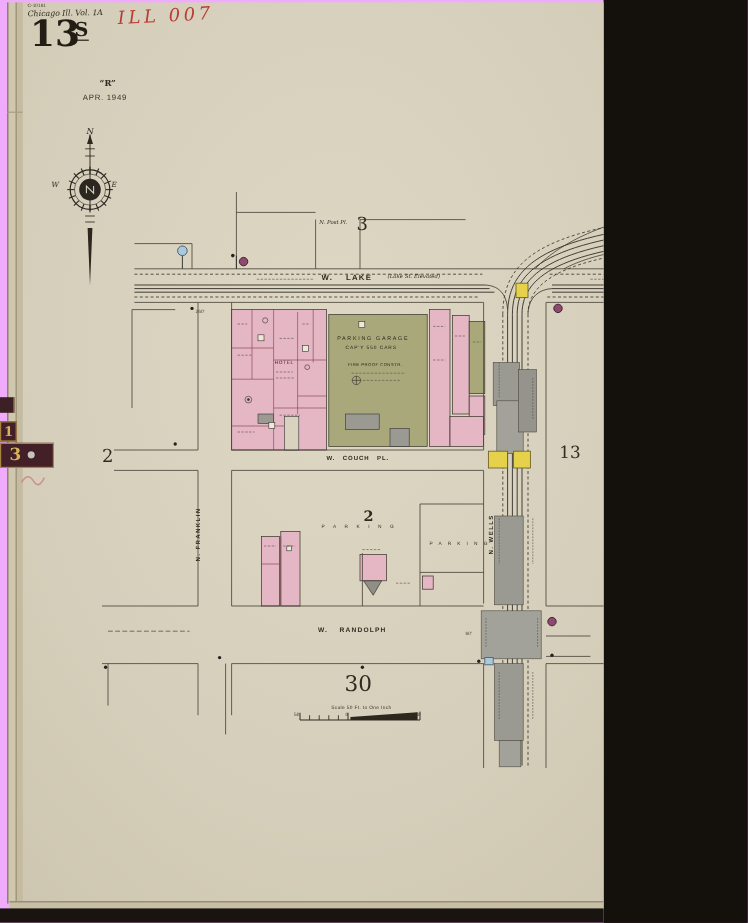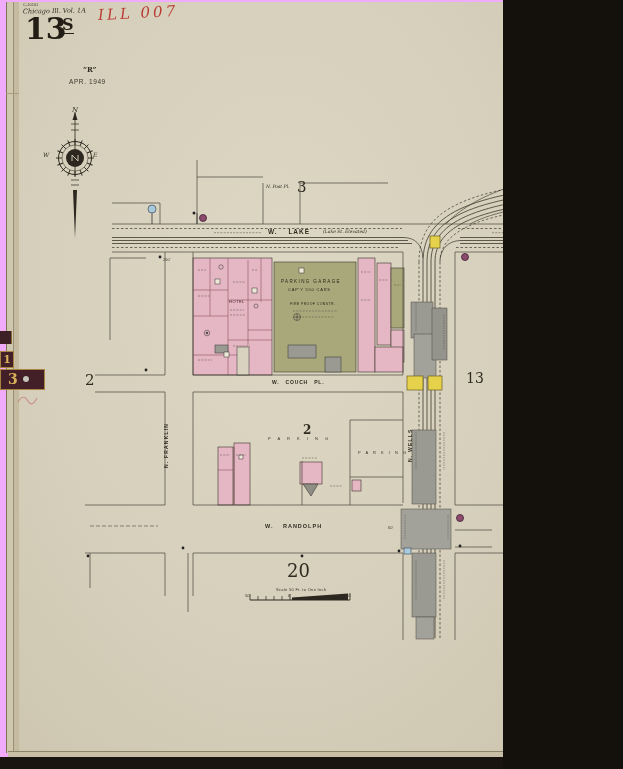--- a/index.html
+++ b/index.html
@@ -267,21 +267,21 @@
   <span class="lb ser" style="left:323px;top:230px;font-size:4.5px;font-style:italic;">(Lake St. Elevated)</span>
   <span class="lb" style="left:272px;top:380px;font-size:5px;font-weight:bold;word-spacing:4px;letter-spacing:.8px;">W. COUCH PL.</span>
   <span class="lb" style="left:265px;top:524px;font-size:5.5px;font-weight:bold;word-spacing:7px;letter-spacing:1px;">W. RANDOLPH</span>
   <span class="lb vert" style="left:164px;top:468px;font-size:5px;font-weight:bold;letter-spacing:1.2px;">N. FRANKLIN</span>
   <span class="lb vert" style="left:408px;top:462px;font-size:5px;font-weight:bold;letter-spacing:1.2px;">N. WELLS</span>
   <span class="lb ser" style="left:266px;top:185px;font-size:4.5px;font-style:italic;">N. Post Pl.</span>
 
   <span class="lb ser" style="left:297px;top:180px;font-size:15px;">3</span>
   <span class="lb ser" style="left:85px;top:373px;font-size:15px;">2</span>
   <span class="lb ser" style="left:466px;top:371px;font-size:14px;">13</span>
-  <span class="lb ser" style="left:287px;top:562px;font-size:18px;">20</span>
+  <span class="lb ser" style="left:287px;top:562px;font-size:18px;">30</span>
   <span class="lb ser" style="left:303px;top:424px;font-size:12px;font-weight:bold;">2</span>
 
   <span class="lb" style="left:281px;top:280px;font-size:4.5px;letter-spacing:1.4px;color:#2a2718;">PARKING GARAGE</span>
   <span class="lb" style="left:288px;top:288px;font-size:4px;letter-spacing:.8px;color:#2a2718;">CAP'Y 550 CARS</span>
   <span class="lb" style="left:290px;top:303px;font-size:3.5px;letter-spacing:.4px;color:#2a2718;">FIRE PROOF CONSTR.</span>
   <span class="lb" style="left:229px;top:300px;font-size:4px;letter-spacing:.5px;color:#46232e;">HOTEL</span>
   <span class="lb" style="left:268px;top:437px;font-size:4px;letter-spacing:3px;color:#3a352a;">P A R K I N G</span>
   <span class="lb" style="left:358px;top:451px;font-size:4px;letter-spacing:2px;color:#3a352a;">P A R K I N G</span>
 
   <span class="lb" style="left:163px;top:258px;font-size:4px;color:#4a4436;">260'</span>

